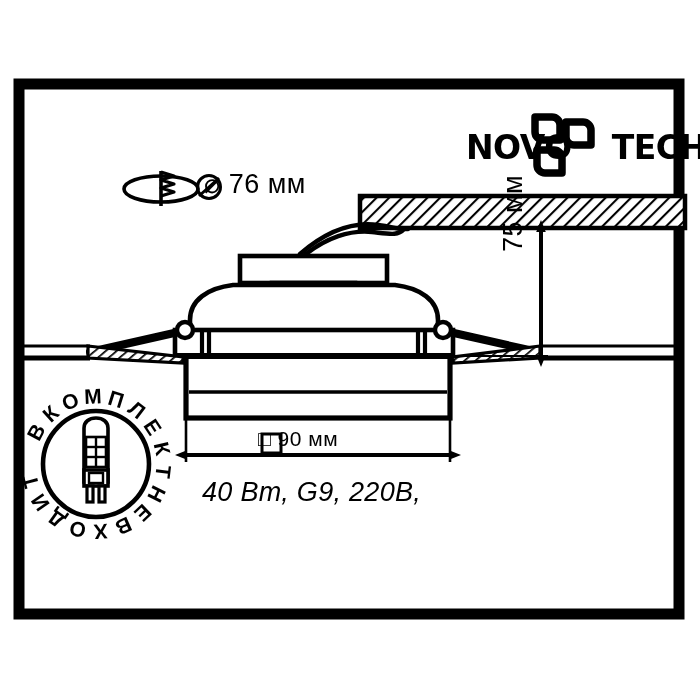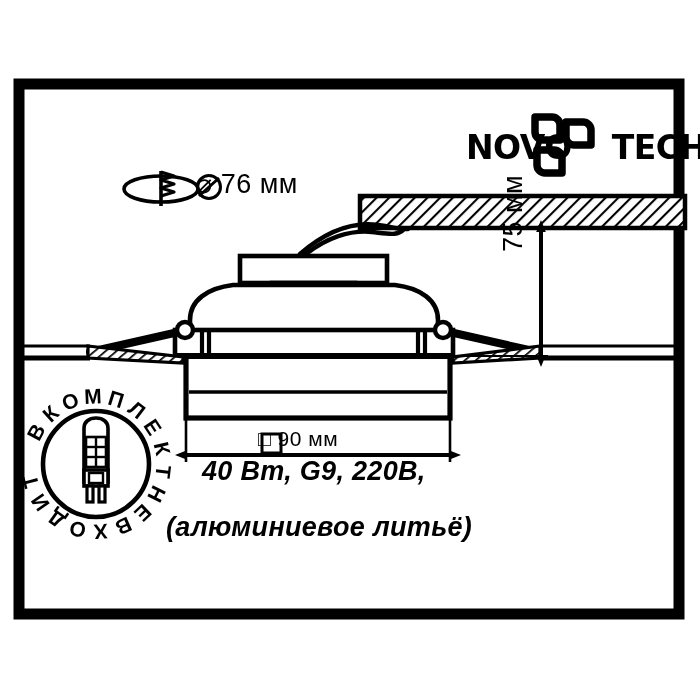--- a/index.html
+++ b/index.html
@@ -24,44 +24,44 @@
     left: 0;
     top: 0;
   }
   .txt {
     position: absolute;
     color: #000000;
     white-space: nowrap;
     line-height: 1;
   }
   #dim-hole-text {
-    left: 196px;
+    left: 204px;
     top: 171px;
     font-size: 27px;
     letter-spacing: 0.5px;
   }
   #dim-width-text {
     left: 258px;
     top: 428px;
     font-size: 21px;
     letter-spacing: 0.5px;
   }
   #dim-depth-text {
     left: 500px;
     top: 252px;
     font-size: 27px;
     letter-spacing: 0.5px;
     transform: rotate(-90deg);
     transform-origin: 0 0;
   }
   #spec-line-1 {
     left: 202px;
-    top: 458px;
-    font-size: 27px;
-    font-weight: bold;
+    top: 479px;
+    font-size: 27px;
+    font-weight: normal;
     font-style: italic;
     letter-spacing: 0.3px;
   }
   #spec-line-2 {
     left: 166px;
     top: 514px;
     font-size: 27px;
     font-weight: bold;
     font-style: italic;
     letter-spacing: 0.3px;
@@ -238,19 +238,18 @@
   </svg>
 
   <div class="txt" id="dim-hole-text">⌀ 76 мм</div>
 
   <div class="txt" id="dim-width-text">□ 90 мм</div>
 
   <div class="txt" id="dim-depth-text">75 мм</div>
 
   <div class="txt" id="spec-line-1">40 Вт, G9, 220В,</div>
 
-  <div class="txt" id="spec-line-2">(алюминиевое литьё)</div>
 
   <div class="txt" id="brand-wordmark">
     <span>NOVO</span><span style="display:inline-block;width:40px"></span><span>TECH</span>
   </div>
 
 </div>
 
 </body></html>

